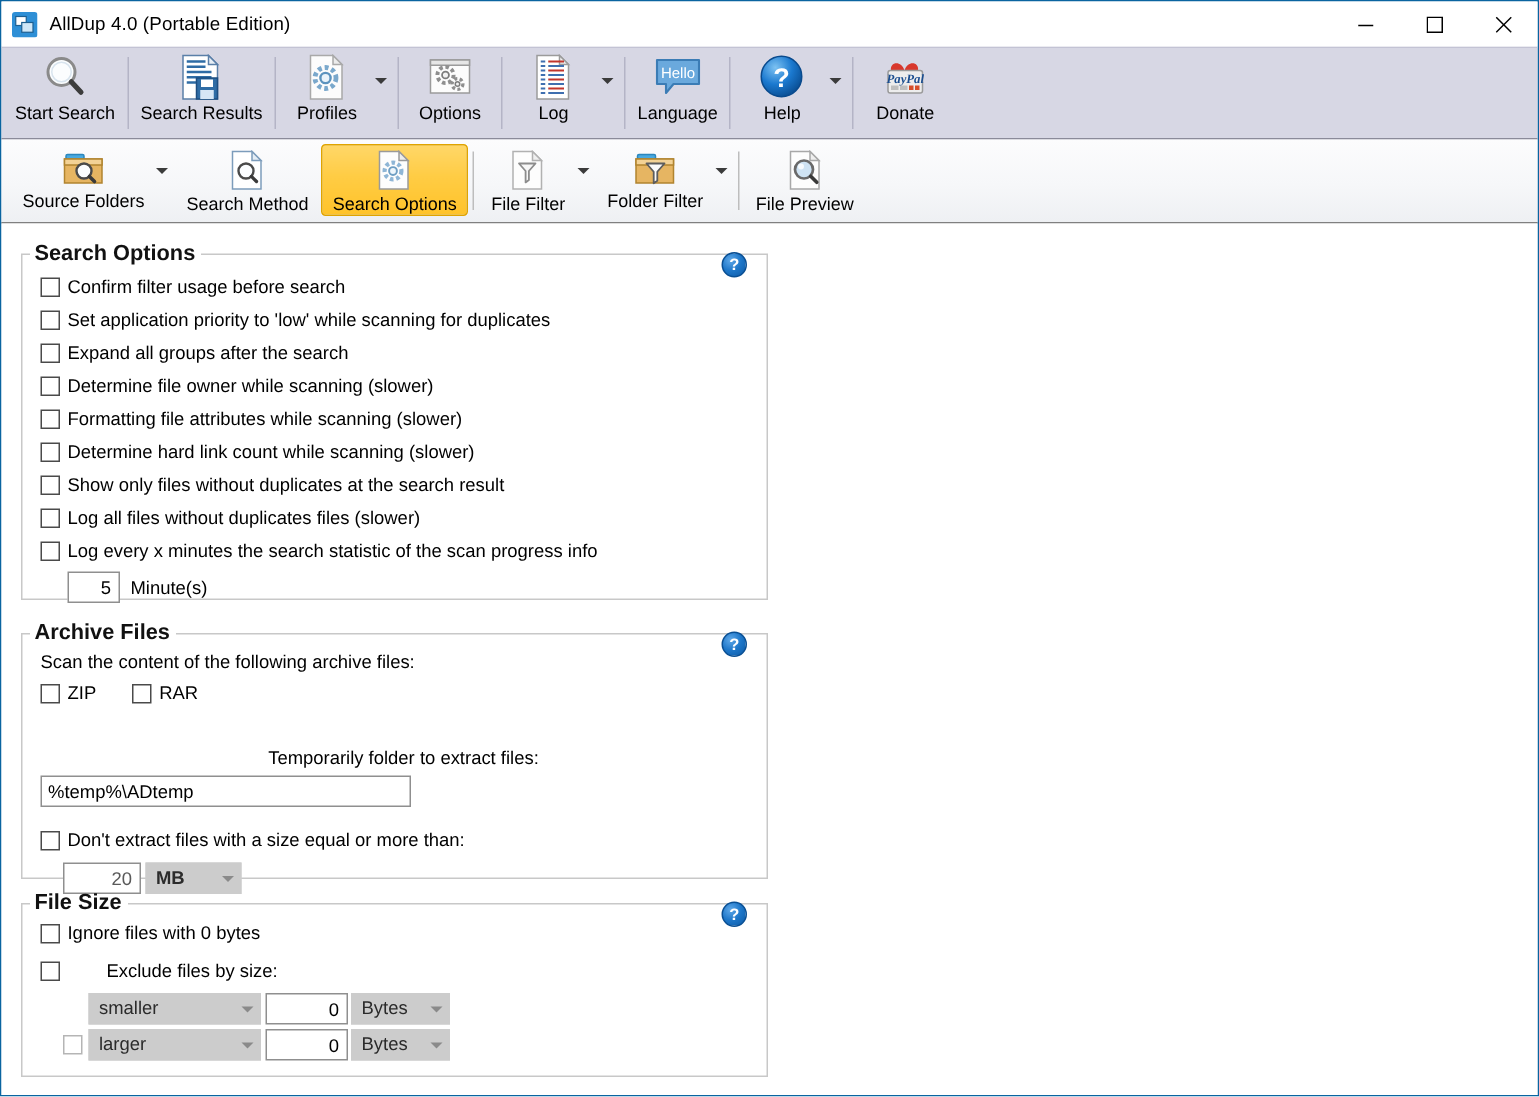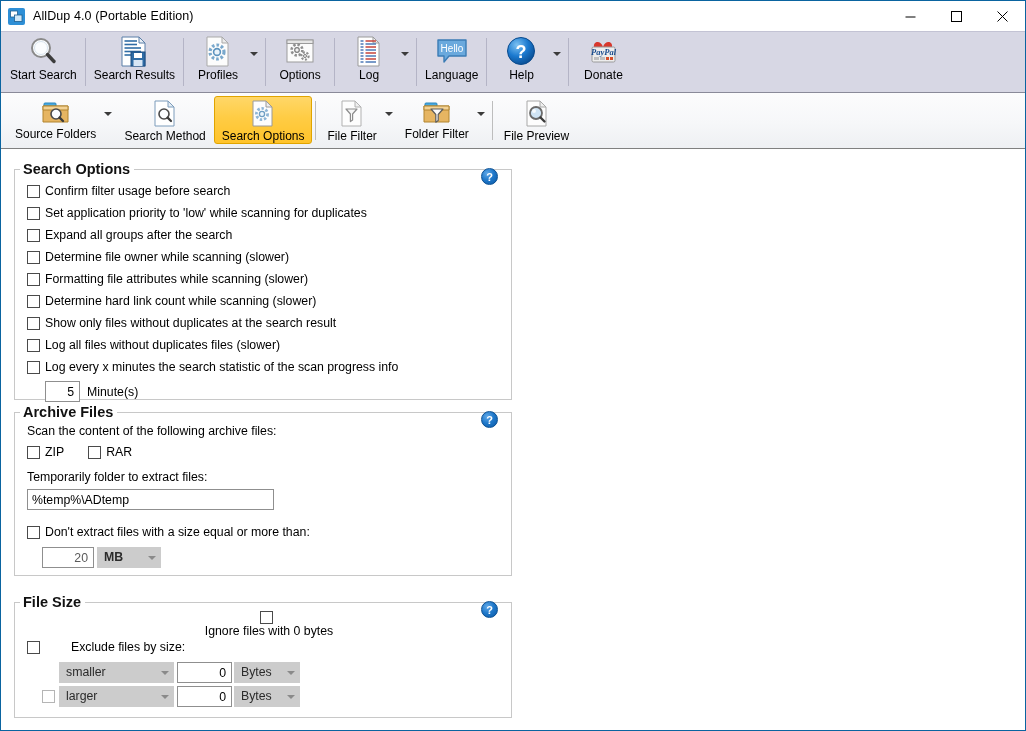--- a/index.html
+++ b/index.html
@@ -584,34 +584,34 @@
         <span class="cb"></span>
         <span class="opt-lbl">Log every x minutes the search statistic of the scan progress info</span>
       </div>
 
       <div class="inline-row" style="padding-left:30px; margin-top:3px;">
         <input class="numinput" style="width: 35px;" value="5">
         <span class="opt-lbl" style="margin-left:7px;">Minute(s)</span>
       </div>
     </fieldset>
 
-    <fieldset class="group" style="left:13px; top:255px; width:496px; height:170px;">
+    <fieldset class="group" style="left:13px; top:265px; width:496px; height:170px;">
       <legend>Archive Files</legend>
       <div class="help-badge">?</div>
 
       <div class="plain-lbl" style="margin-top:4px;">Scan the content of the following archive files:</div>
 
       <div class="inline-row" style="padding-left:12px; margin-top:7px;">
         <span class="cb"></span>
         <span class="opt-lbl">ZIP</span>
         <span class="cb" style="margin-left:24px;"></span>
         <span class="opt-lbl">RAR</span>
       </div>
 
-      <div class="plain-lbl" style="margin-top:11px;">Temporarily folder to extract files:</div>
+      <div class="plain-lbl" style="margin-top:29px;text-align:center;">Temporarily folder to extract files:</div>
 
       <div style="padding-left:12px; margin-top:5px;">
         <input class="txtinput" style="width: 247px;" value="%temp%\ADtemp">
       </div>
 
       <div class="opt-row" style="margin-top:11px;">
         <span class="cb"></span>
         <span class="opt-lbl">Don't extract files with a size equal or more than:</span>
       </div>
 
@@ -621,21 +621,21 @@
           <span class="cv">MB</span>
           <span class="chev"></span>
         </div>
       </div>
     </fieldset>
 
     <fieldset class="group" style="left:13px; top:445px; width:496px; height:122px;">
       <legend>File Size</legend>
       <div class="help-badge">?</div>
 
-      <div class="opt-row" style="margin-top:1px;flex-direction:column;">
+      <div class="opt-row" style="margin-top:1px;">
         <span class="cb"></span>
         <span class="opt-lbl">Ignore files with 0 bytes</span>
       </div>
       <div class="opt-row" style="margin-top:3px;gap:26px;">
         <span class="cb"></span>
         <span class="opt-lbl">Exclude files by size:</span>
       </div>
 
       <div class="inline-row" style="padding-left:44px; margin-top:4px;">
         <div class="combo" style="width:115px;">

